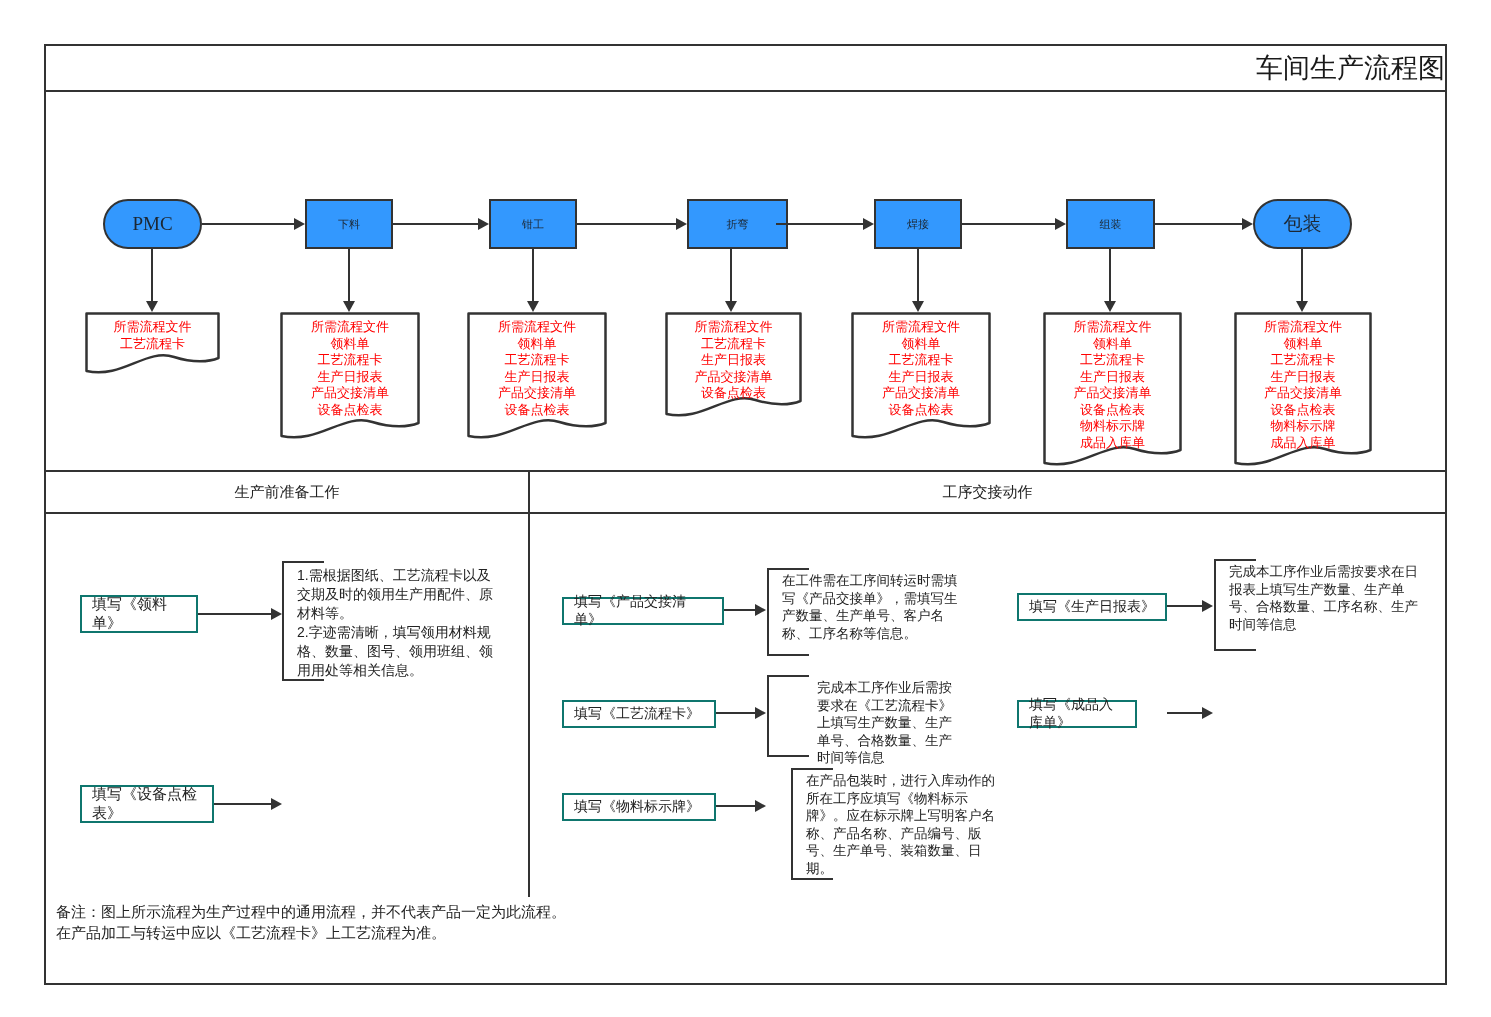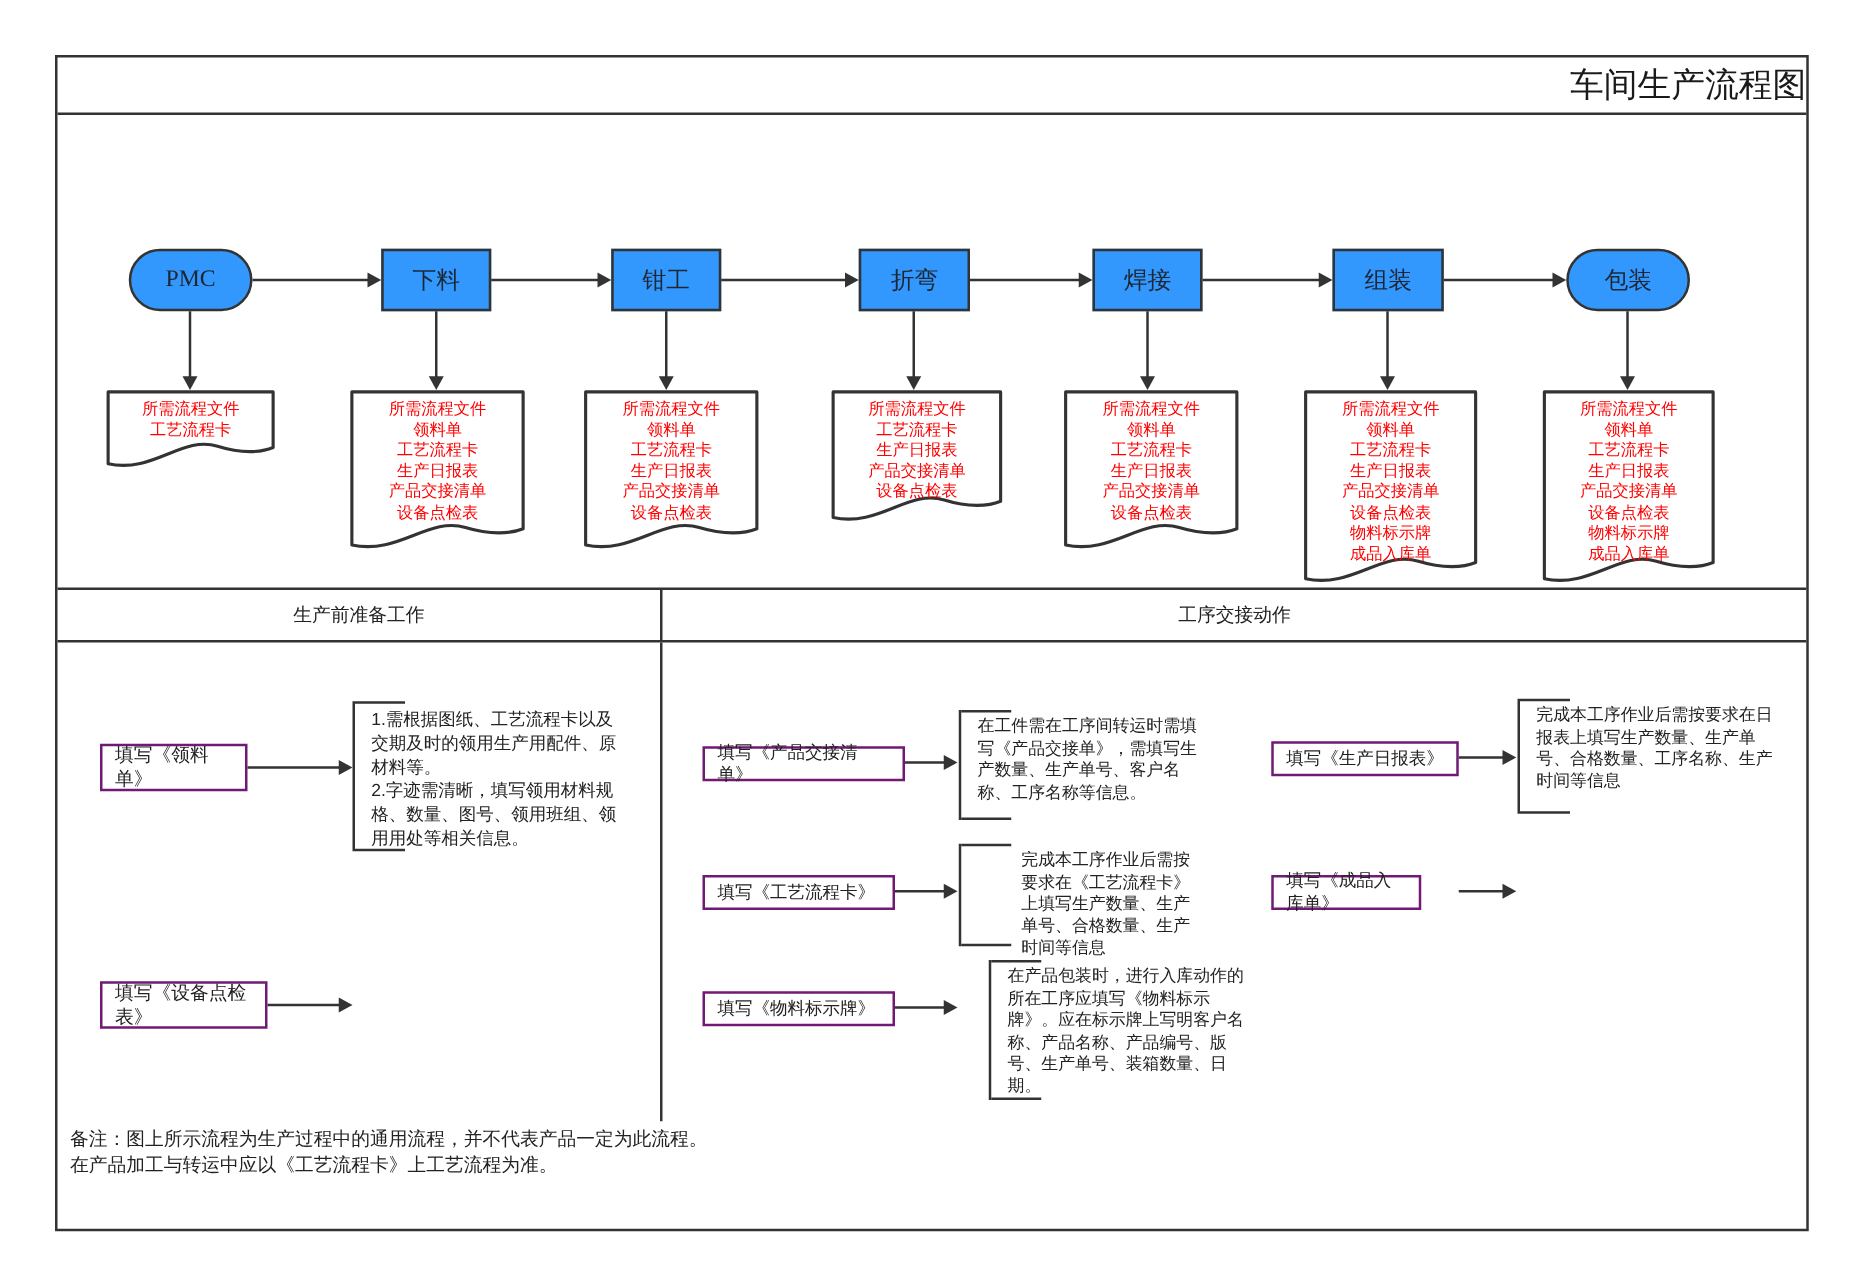--- a/index.html
+++ b/index.html
@@ -22,21 +22,21 @@
   .hdr-right { flex:1; display:flex; align-items:center; justify-content:center; font-size:15px; }
   .body-row { height:383px; display:flex; }
   .body-left { width:482px; border-right:2px solid #333; position:relative; }
   .body-right { flex:1; position:relative; }
   .notes-row { flex:1; padding:4px 10px; font-size:15px; line-height:21px; white-space:pre-line; }
 
   .node {
     position:absolute; box-sizing:border-box; height:50px;
     background:#3398fe; border:2px solid #333;
     display:flex; align-items:center; justify-content:center;
-    font-size:19px; color:#1c2733;
+    font-size:11px; color:#1c2733;
   }
   .node.stadium { border-radius:25px; font-family:"Liberation Serif", serif; font-size:19px; }
 
   .harrow { position:absolute; height:2px; background:#333; }
   .harrow::after {
     content:''; position:absolute; right:-10px; top:-5px; width:0; height:0;
     border-left:11px solid #333; border-top:6px solid transparent; border-bottom:6px solid transparent;
   }
   .varrow { position:absolute; width:2px; background:#333; }
   .varrow::after {
@@ -49,21 +49,21 @@
     border-left:11px solid #333; border-top:6px solid transparent; border-bottom:6px solid transparent;
   }
 
   .doc { position:absolute; }
   .doc .doc-text {
     position:relative; z-index:1; padding-top:7px; text-align:center;
     color:#ff0000; font-size:13px; line-height:16.5px; white-space:pre-line;
   }
 
   .fill-box {
-    position:absolute; box-sizing:border-box; border:2px solid #701a75; background:#fff;
+    position:absolute; box-sizing:border-box; border:2px solid #0f766e; background:#fff;
     display:flex; align-items:center; padding:0 10px; color:#222;
   }
   .fill-box.lg { height:38px; font-size:15px; }
   .fill-box.sm { height:28px; font-size:14px; }
 
   .bracket {
     position:absolute; box-sizing:border-box; border-left:2px solid #333;
     padding:5px 0 0 13px; font-size:14px; line-height:19px; color:#222; white-space:pre-line;
   }
   .bracket::before, .bracket::after {
@@ -87,21 +87,21 @@
 
       <div class="node stadium" style="left:57px;top:107px;width:99px;">
           <span>PMC</span>
         </div>
       <div class="node" style="left:259px;top:107px;width:88px;">
           <span>下料</span>
         </div>
       <div class="node" style="left:443px;top:107px;width:88px;">
           <span>钳工</span>
         </div>
-      <div class="node" style="left:641px;top:107px;width:89px;">
+      <div class="node" style="left:641px;top:107px;width:101px;">
           <span>折弯</span>
         </div>
       <div class="node" style="left:828px;top:107px;width:88px;">
           <span>焊接</span>
         </div>
       <div class="node" style="left:1020px;top:107px;width:89px;">
           <span>组装</span>
         </div>
       <div class="node stadium" style="left:1207px;top:107px;width:99px;">
           <span>包装</span>

